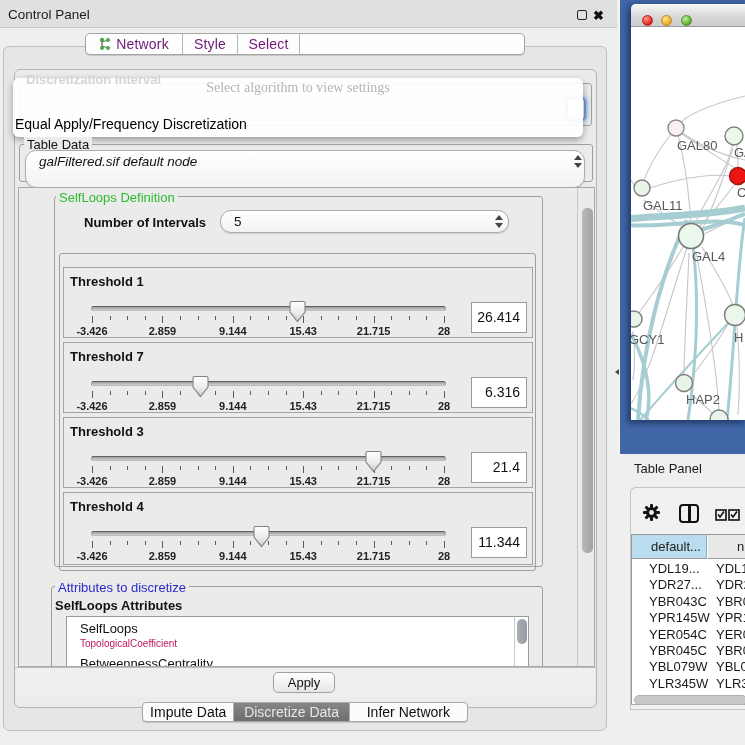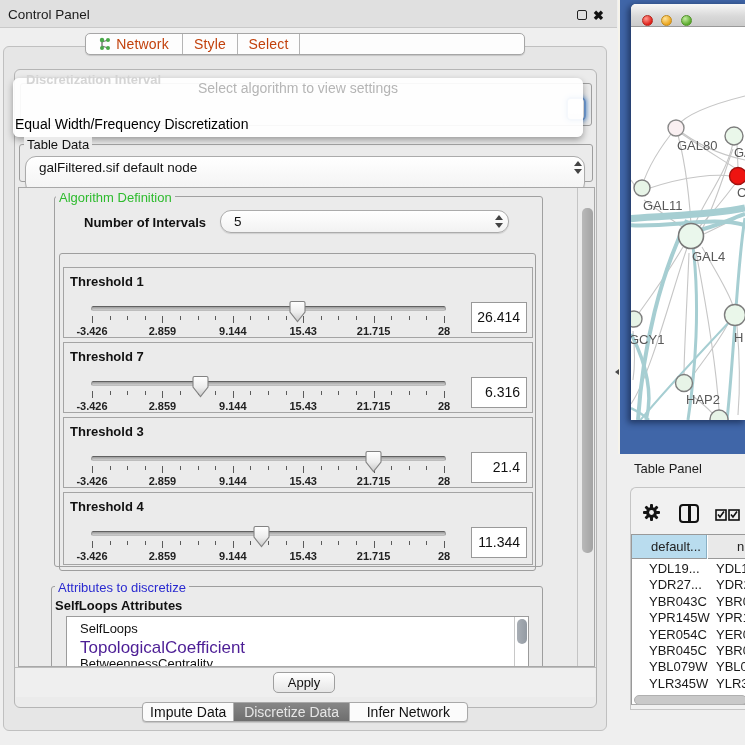--- a/index.html
+++ b/index.html
@@ -13,42 +13,42 @@
 #btn-x { left:593px; top:8px; font-size:13px; font-weight:bold; color:#111; }
 #outerpanel { left:3px; top:46px; width:604px; height:685px; background:#e6e6e6;
   border:1px solid #c0c0c0; border-radius:6px; }
 #innerpanel { left:14px; top:69px; width:583px; height:639px; background:#ebebeb;
   border:1px solid #b5b5b5; border-radius:6px; }
 
 #tabbar { left:85px; top:33px; width:440px; height:22px; background:#fdfdfd;
   border:1px solid #a6a6a6; border-radius:5px; display:flex; overflow:hidden;
   font-size:14px; letter-spacing:0.2px; box-shadow:0 1px 1px rgba(0,0,0,0.15); }
 #tabbar .seg { height:100%; display:flex; align-items:center; justify-content:center;
-  border-right:1px solid #b5b5b5; color:#c2410c; }
+  border-right:1px solid #b5b5b5; color:#701a75; }
 #tabbar .seg:last-child { border-right:none; }
 #tabbar .sel { background:linear-gradient(#848484,#6a6a6a); color:#f2f2f2; }
 
 .group { position:absolute; border:1px solid #9e9e9e; border-radius:3px; }
 .glabel { position:absolute; font-size:13px; background:#ebebeb; padding:0 3px; }
 
 .combo { position:absolute; background:linear-gradient(#ffffff,#f2f2f2);
   border:1px solid #ababab; border-radius:11px; font-size:13.5px; color:#111;
   box-shadow:0 1px 1px rgba(0,0,0,0.12); }
 .combo .txt { position:absolute; left:13px; top:3px; }
 .arr { position:absolute; width:0; height:0; }
 .arr.up { border-left:4px solid transparent; border-right:4px solid transparent;
   border-bottom:5px solid #444; }
 .arr.dn { border-left:4px solid transparent; border-right:4px solid transparent;
   border-top:5px solid #444; }
 
 #popup { left:13px; top:78px; width:570px; height:59px;
   background:rgba(255,255,255,0.93); border-radius:6px;
   box-shadow:0 3px 7px rgba(0,0,0,0.35); }
 #popup .hint { position:absolute; left:0; right:0; top:2px; text-align:center;
-  color:#b5b5b5; font-size:14px; }
+  color:#b5b5b5; font-size:14px;font-family:Liberation Serif, serif; }
 #popup .i1 { position:absolute; left:2px; top:22px; font-size:14px; font-weight:bold; color:#000; }
 #popup .i2 { position:absolute; left:2px; top:38px; font-size:14px; color:#000; }
 #fadelabel { left:26px; top:72px; font-size:13px; font-weight:bold; color:#d4d4d4; z-index:5; }
 
 .tbox { position:absolute; left:44px; width:470px; height:71px;
   border:1px solid #a4a4a4; background:#ebebeb; }
 .tbox .name { position:absolute; left:6px; top:6px; font-size:13px; font-weight:bold; color:#111; }
 .track { position:absolute; left:27px; top:38px; width:355px; height:5px; border-radius:3px;
   background:linear-gradient(#9b9b9b,#cfcfcf); border:1px solid #9e9e9e; border-top-color:#616161; border-bottom-color:#bdbdbd; }
 .vfield { position:absolute; left:407px; top:34px; width:56px; height:31px; background:#fff;
@@ -104,38 +104,38 @@
     </svg>Network</div>
   <div class="seg" style="width:55px;">Style</div>
   <div class="seg" style="width:62px;">Select</div>
   <div class="seg sel" style="width:100px;margin-top:41px;">Cyni Toolbox</div>
 </div>
 
 <div class="group" style="left:20px; top:83px; width:572px; height:43px;"></div>
 <div class="abs" style="left:566px;top:97px;width:20px;height:24px;background:linear-gradient(#fff,#eee);border:2px solid #6f9bd4;border-radius:5px;box-shadow:0 0 4px 1px rgba(90,150,220,0.8);"></div>
 <div id="popup" class="abs">
   <div class="hint">Select algorithm to view settings</div>
-  <div class="i2">Equal Width/Frequency Discretization</div>
+  <div class="i2">Equal Apply/Frequency Discretization</div>
 </div>
 <div id="fadelabel" class="abs">Discretization Interval</div>
 
 <div class="group" style="left:19px; top:144px; width:574px; height:38px;"></div>
 <div class="glabel" style="left:24px; top:137px; color:#111;">Table Data</div>
-<div class="combo" style="left:25px; top:156px; width:560px; height:38px;">
+<div class="combo" style="left:25px; top:150px; width:560px; height:38px;font-style:italic;">
   <div class="txt">galFiltered.sif default node</div>
   <div class="arr up" style="left:548px; top:4px;"></div>
   <div class="arr dn" style="left:548px; top:12px;"></div>
 </div>
 
 <div class="abs" style="left:18px; top:187px; width:577px; height:480px; border:1px solid #a8a8a8; background:#ebebeb; overflow:hidden;">
   <div class="abs" style="left:558px; top:0; width:1px; height:480px; background:#c4c4c4;"></div>
   <div class="vthumb" style="left:563px; top:20px; width:11px; height:345px;"></div>
   <div id="scrollcontent" class="abs" style="left:0; top:0; width:558px; height:480px;">
     <div class="group" style="left:35px; top:8px; width:489px; height:371px; border-color:#a0a0a0;"></div>
-    <div class="glabel" style="left:37px; top:2px; color:#2dbb2d;">Algorithm Definition</div>
+    <div class="glabel" style="left:37px; top:2px; color:#2dbb2d;">SelfLoops Definition</div>
     <div class="abs" style="left:65px; top:27px; font-size:13px; font-weight:bold; color:#111;">Number of Intervals</div>
     <div class="combo" style="left:201px; top:22px; width:289px; height:23px;">
       <div class="txt">5</div>
       <div class="arr up" style="left:274px; top:4px;"></div>
       <div class="arr dn" style="left:274px; top:12px;"></div>
     </div>
     <div class="group" style="left:40px; top:65px; width:477px; height:318px;"></div>
 
     <div class="tbox" style="top:79px;">
         <div class="name">Threshold 1</div>
@@ -304,21 +304,21 @@
 <path d="M2.5,1.5 L14.5,1.5 Q16,1.5 16,3 L16,12 L8.5,21.5 L1,12 L1,3 Q1,1.5 2.5,1.5 Z" fill="url(#thg3)" stroke="#828282" stroke-width="1.1"></path>
         </svg>
         <div class="vfield">11.344</div>
       </div>
 
     <div class="group" style="left:32px; top:398px; width:492px; height:130px;"></div>
     <div class="glabel" style="left:36px; top:392px; color:#2a2ad0;">Attributes to discretize</div>
     <div class="abs" style="left:36px; top:410px; font-size:13px; font-weight:bold; color:#111;">SelfLoops Attributes</div>
     <div class="abs" style="left:47px; top:428px; width:463px; height:60px; background:#fff; border:1px solid #9b9b9b;">
       <div class="abs" style="left:13px; top:4px; font-size:13px; color:#111;">SelfLoops</div>
-      <div class="abs" style="left:13px; top:21px; font-size:17px; color:#4c1d95;">TopologicalCoefficient</div>
+      <div class="abs" style="left:13px; top:21px; font-size:10px; color:#be185d;">TopologicalCoefficient</div>
       <div class="abs" style="left:13px; top:39px; font-size:13px; color:#111;">BetweennessCentrality</div>
       <div class="abs" style="left:447px; top:0; width:1px; height:60px; background:#c8c8c8;"></div>
       <div class="vthumb" style="left:450px; top:2px; width:10px; height:25px; background:linear-gradient(90deg,#a8aeb5,#949ba3);"></div>
     </div>
   </div>
 </div>
 
 <div class="abs" style="left:15px; top:667px; width:581px; height:1px; background:#bcbcbc;"></div>
 <div class="abs" style="left:16px; top:668px; width:579px; height:29px; background:#efefef;"></div>
 <div id="applybtn" class="abs">Apply</div>

